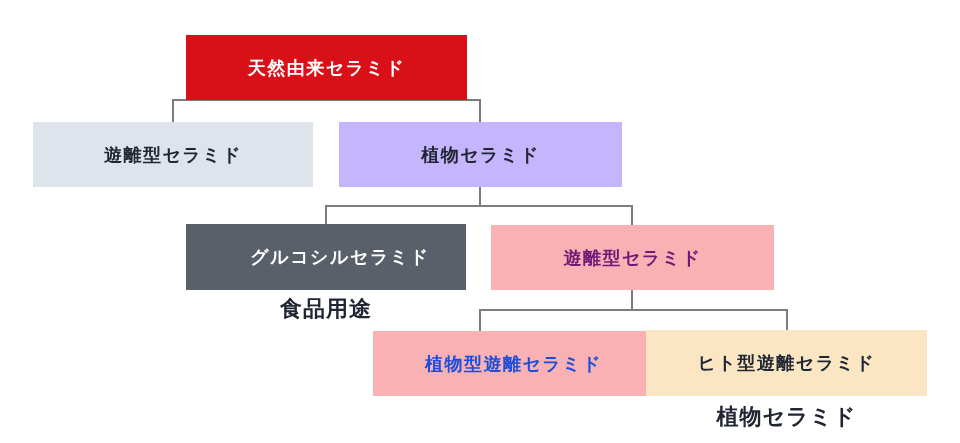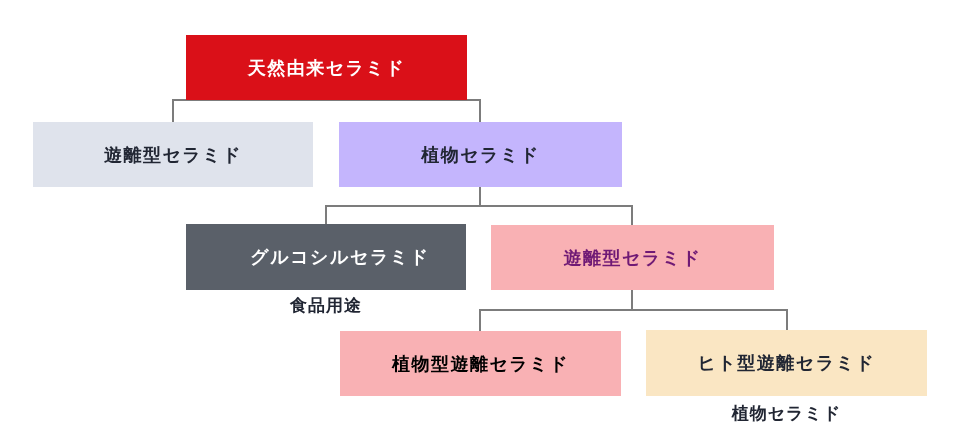--- a/index.html
+++ b/index.html
@@ -24,21 +24,21 @@
     font-weight: bold;
     letter-spacing: 1.5px;
     white-space: nowrap;
     box-sizing: border-box;
   }
   .line {
     position: absolute;
   }
   .annotation {
     position: absolute;
-    font-size: 17px;
+    font-size: 22px;
     font-weight: bold;
     text-align: center;
     letter-spacing: 1px;
     white-space: nowrap;
   }
   
   #node-natural     { left: 186px; top: 17px;  width: 281px; height: 65px; margin-top: 18px; }
   #node-animal      { left: 33px;  top: 122px; width: 280px; height: 65px; }
   #node-plant       { left: 339px; top: 122px; width: 283px; height: 65px; }
   #node-glucosyl    { left: 186px; top: 224px; width: 280px; height: 66px; padding-left: 28px; }
@@ -72,21 +72,21 @@
   <div class="node" id="node-natural" style="background-color: rgb(218, 16, 24); color: rgb(255, 255, 255);">天然由来セラミド</div>
 
   <div class="node" id="node-animal" style="background-color: rgb(223, 227, 236); color: rgb(33, 38, 51);">遊離型セラミド</div>
 
   <div class="node" id="node-plant" style="background-color: #c4b5fd; color: rgb(33, 38, 51);">植物セラミド</div>
 
   <div class="node" id="node-glucosyl" style="background-color: rgb(90, 96, 105); color: rgb(255, 255, 255);">グルコシルセラミド</div>
 
   <div class="node" id="node-free" style="background-color: rgb(249, 177, 180); color: #701a75;">遊離型セラミド</div>
 
-  <div class="node" id="node-plant-free" style="background-color: rgb(249, 177, 180); color: #000000;">植物型遊離セラミド</div>
+  <div class="node" id="node-plant-free" style="background-color: rgb(249, 177, 180); color: #1d4ed8; margin-left: 33px;">植物型遊離セラミド</div>
 
   <div class="node" id="node-human-free" style="background-color: rgb(250, 230, 195); color: rgb(33, 38, 51);">ヒト型遊離セラミド</div>
 
   <div class="annotation" id="annotation-food" style="color: rgb(33, 38, 51);">食品用途</div>
 
   <div class="annotation" id="annotation-cosmetics" style="color: rgb(33, 38, 51);">植物セラミド</div>
 
 </div>
 
 </body></html>

